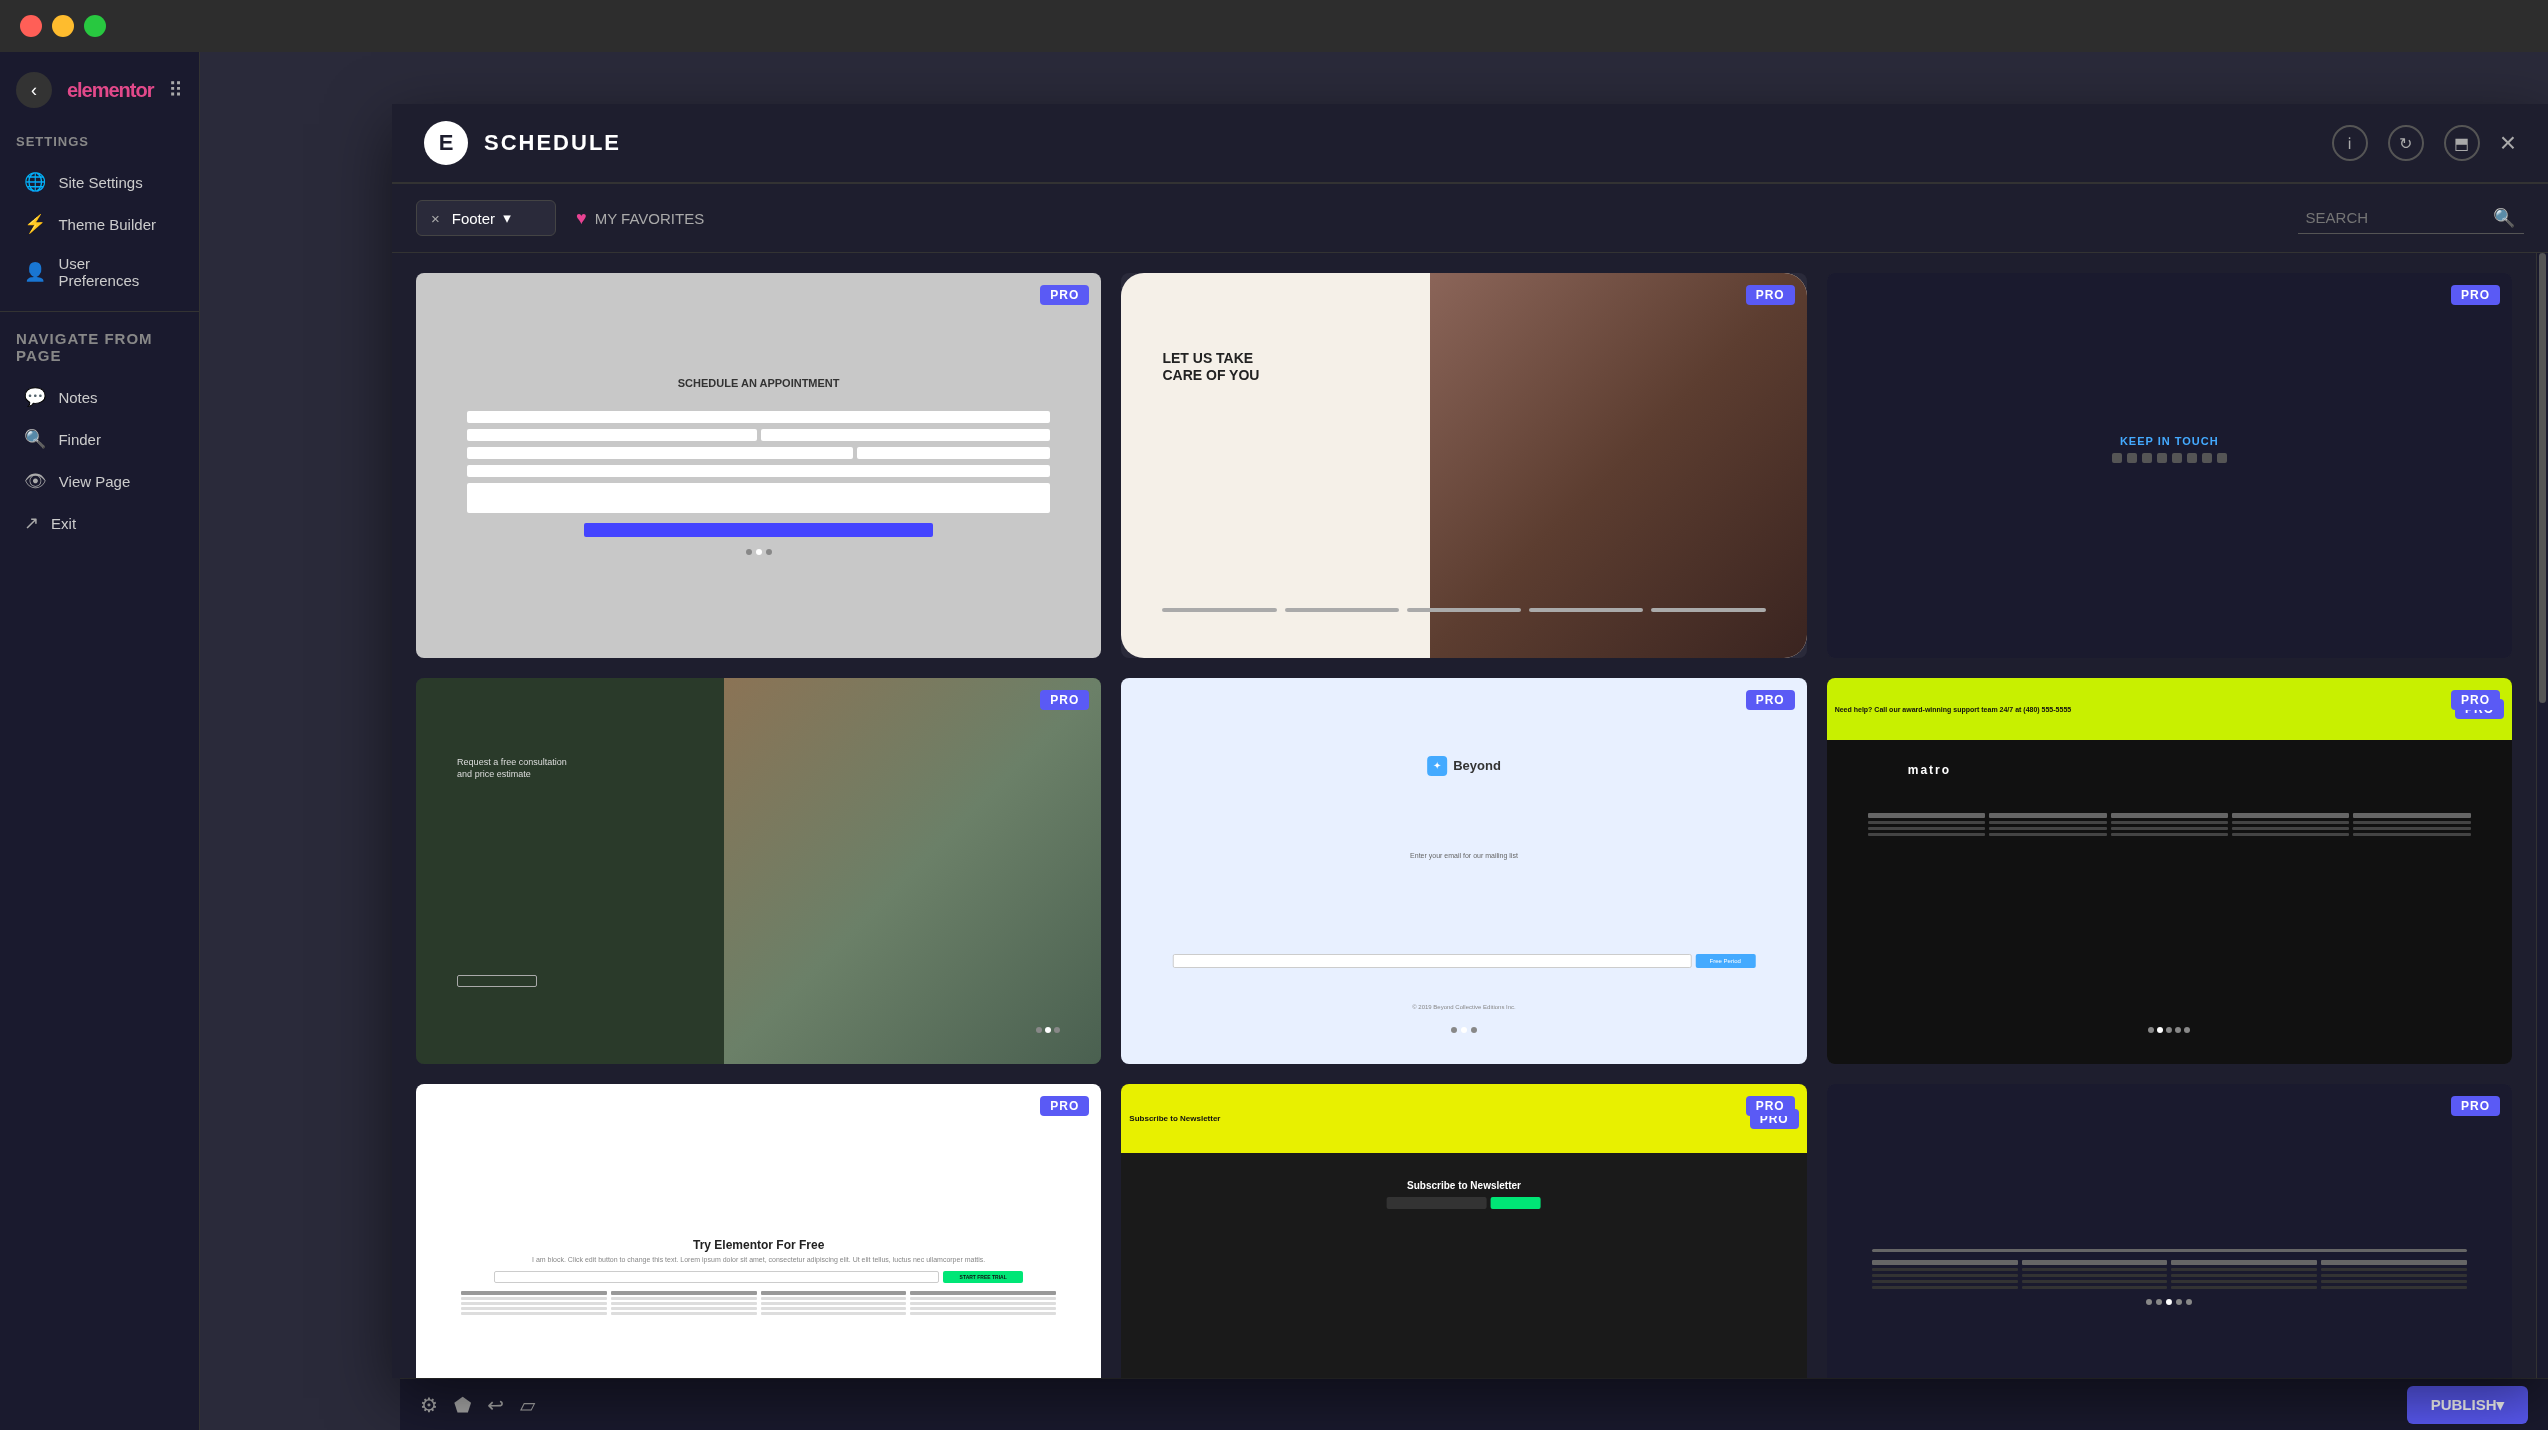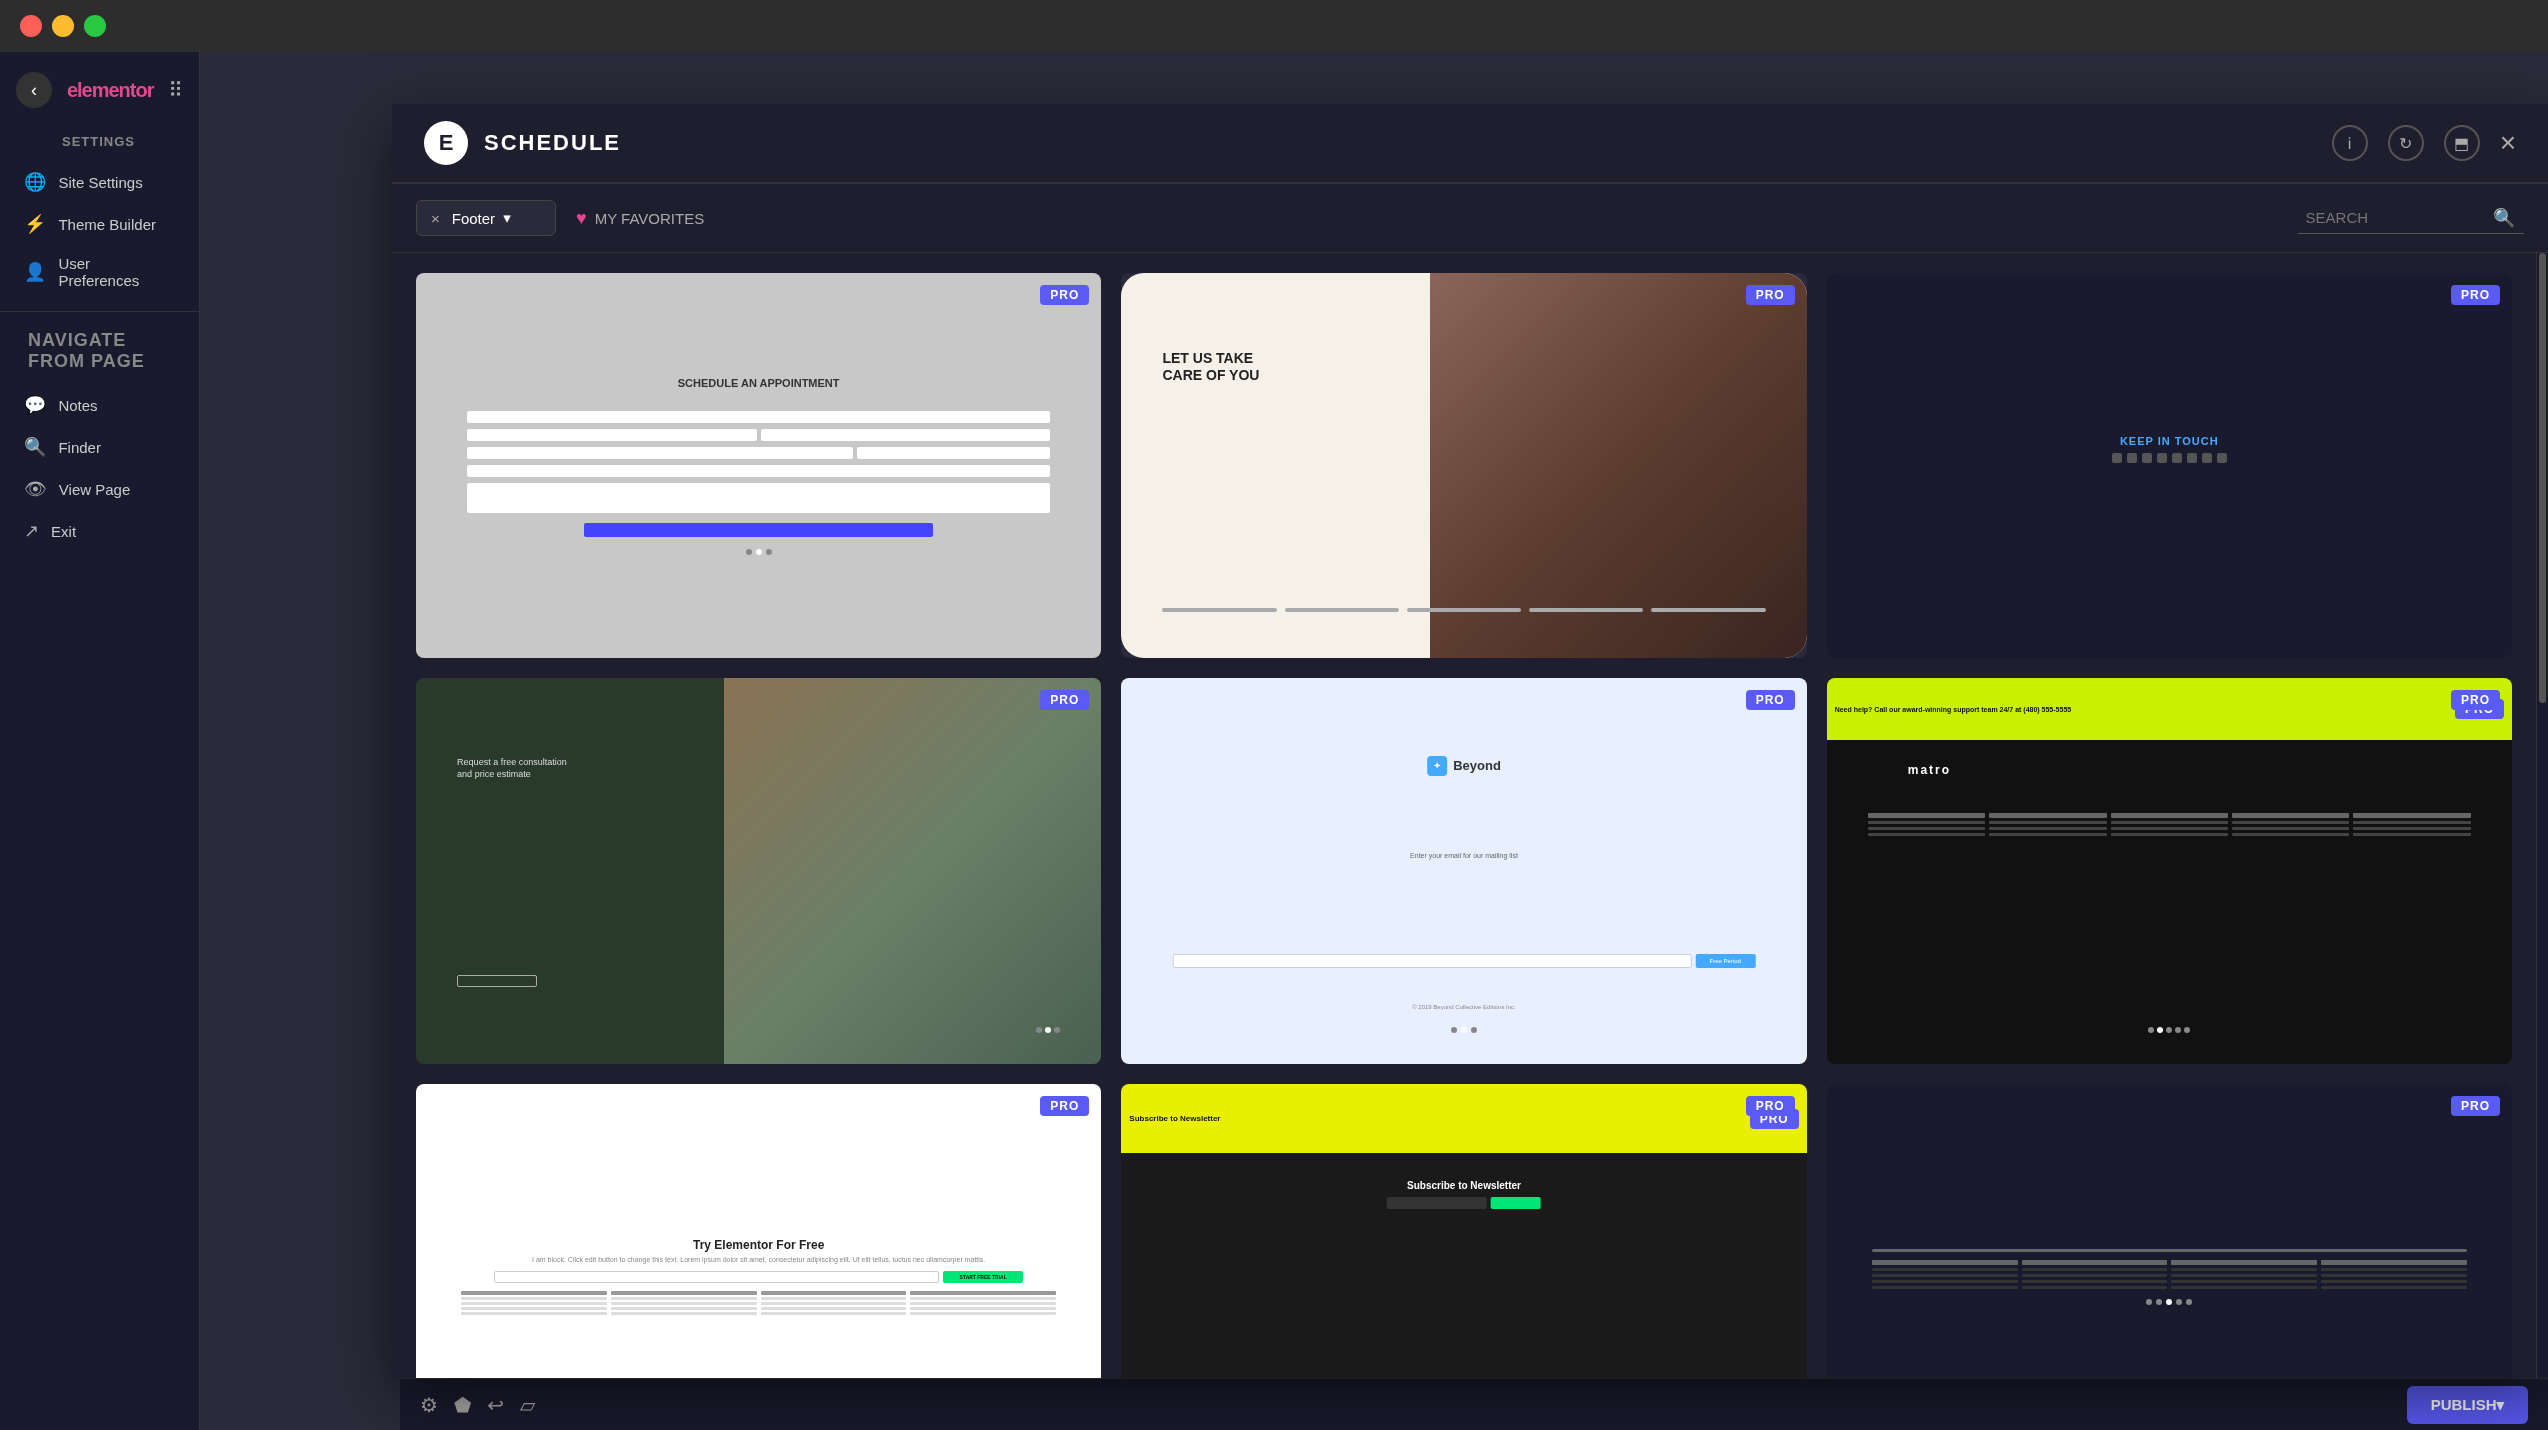--- a/index.html
+++ b/index.html
@@ -81,21 +81,20 @@
       cursor: pointer;
     }
 
     .settings-label {
       font-size: 13px;
       color: #888;
       font-weight: 600;
       letter-spacing: 1px;
       padding: 6px 16px 12px;
       text-transform: uppercase;
-      margin-left: 46px;
     }
 
     .sidebar-item {
       display: flex;
       align-items: center;
       gap: 12px;
       padding: 10px 16px;
       cursor: pointer;
       color: #ccc;
       font-size: 15px;
@@ -104,25 +103,25 @@
     }
     .sidebar-item .icon { font-size: 18px; color: #aaa; }
 
     .sidebar-divider {
       height: 1px;
       background: #333;
       margin: 12px 0;
     }
 
     .nav-label {
-      font-size: 18px;
+      font-size: 15px;
       color: #888;
       font-weight: 600;
       letter-spacing: 1px;
-      padding: 6px 28px 12px;
+      padding: 6px 16px 12px;
       text-transform: uppercase;
     }
 
     
     .editor-canvas {
       flex: 1;
       position: relative;
       overflow: hidden;
     }
 

